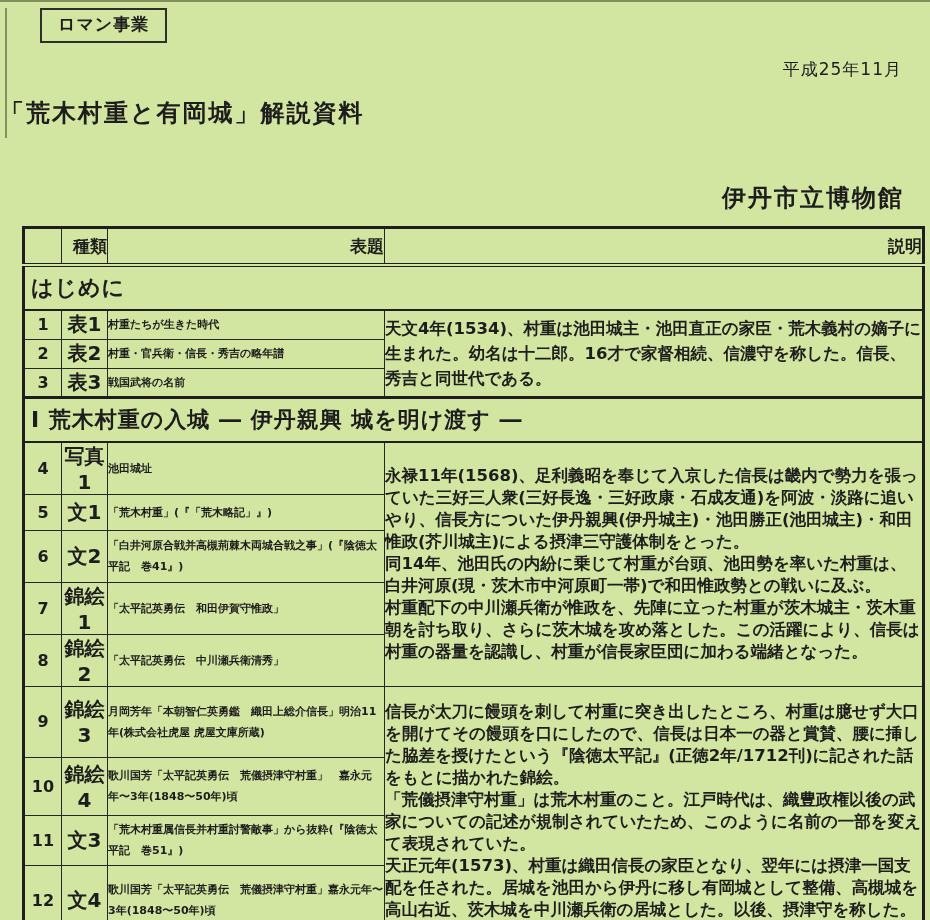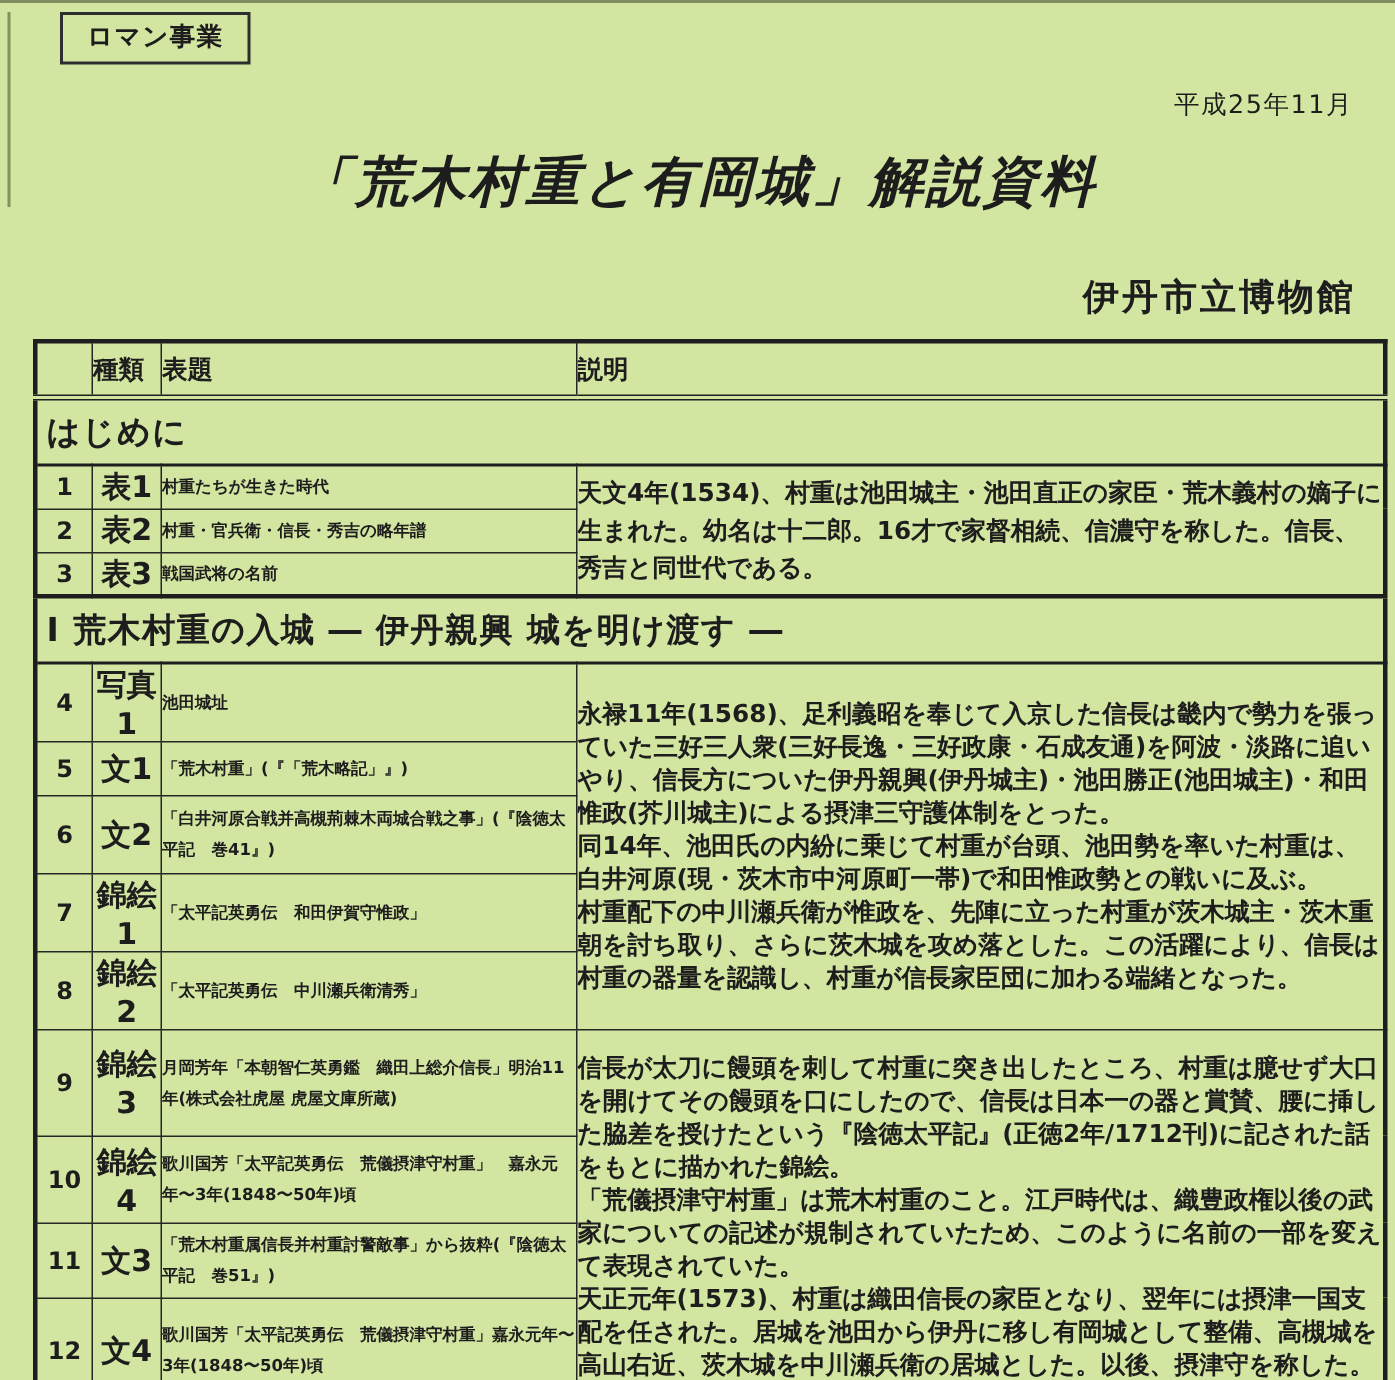--- a/index.html
+++ b/index.html
@@ -20,39 +20,39 @@
     font-size:17px;font-weight:bold;letter-spacing:1px;
     background:transparent;
     margin-left:32px;
   }
   .doc-date{
     position:absolute;right:28px;top:58px;
     font-size:17px;font-weight:normal;letter-spacing:1px;
   }
   .doc-title{
     position:absolute;left:0;top:97px;width:930px;
-    text-align:center;font-size:36px;font-weight:bold;letter-spacing:2px;font-style:italic;
+    text-align:left;font-size:24px;font-weight:bold;letter-spacing:2px;
   }
   .doc-org{
     position:absolute;right:26px;top:182px;
     font-size:24px;font-weight:bold;letter-spacing:2px;
   }
 
   table.doc{
     position:absolute;left:22px;top:226px;width:900px;
     border-collapse:collapse;table-layout:fixed;
   }
   table.doc td,table.doc th{
     border:1px solid #262626;
     padding:0;vertical-align:middle;
     overflow:hidden;
   }
   table.doc{border:3px solid #1e1e1e;}
   tr.head th{
-    height:34px;font-size:17px;font-weight:bold;text-align:left;
+    height:34px;font-size:17px;font-weight:bold;text-align:right;
     border-bottom:4px double #1e1e1e;
   }
   tr.section td{
     height:42px;font-size:22px;font-weight:bold;text-align:left;
     padding:0 0 0 6px;letter-spacing:1px;
     border-top:3px solid #1e1e1e;border-bottom:2px solid #1e1e1e;
   }
   td.no{text-align:center;font-size:16px;font-weight:bold;}
   td.type{text-align:center;font-size:20px;font-weight:bold;}
   td.title{

